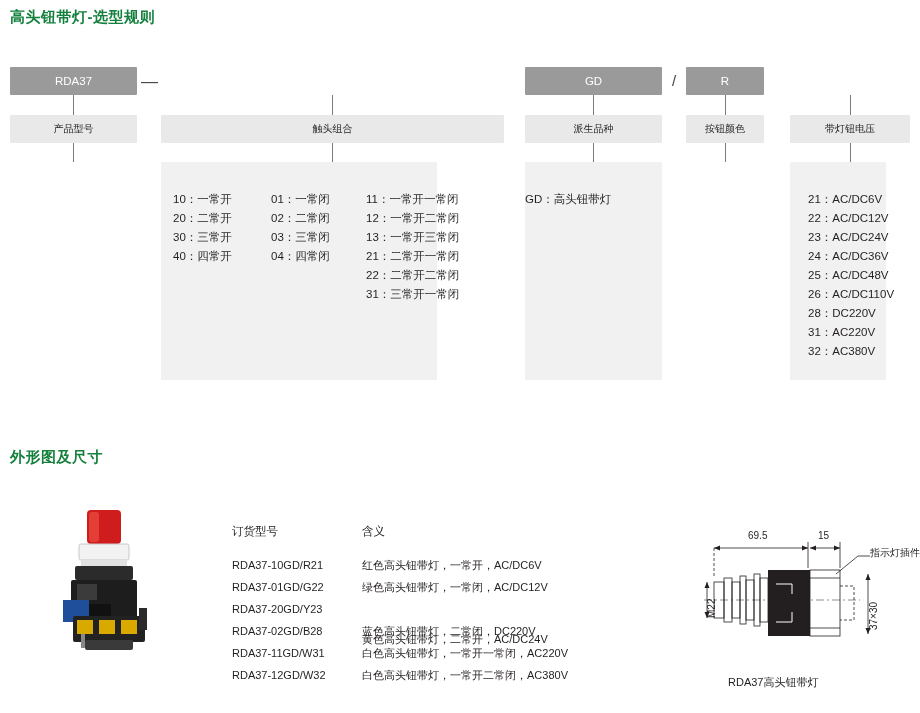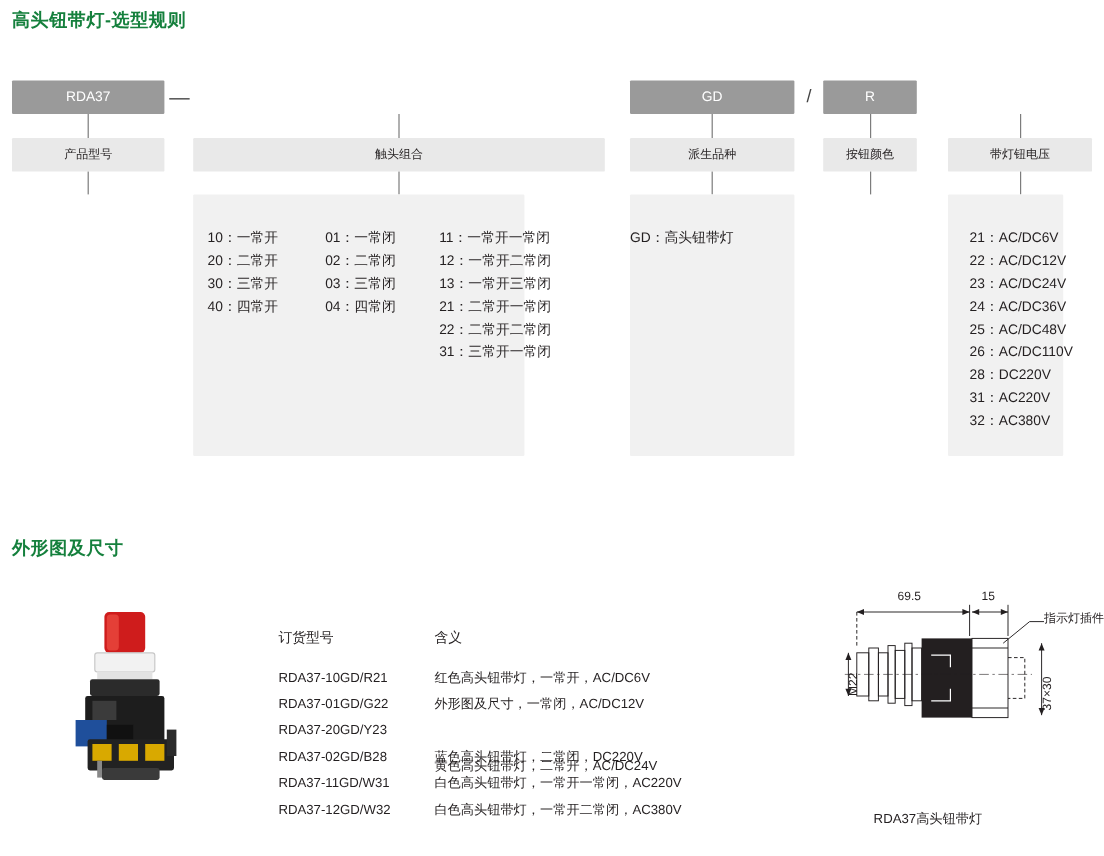--- a/index.html
+++ b/index.html
@@ -108,21 +108,21 @@
     left: 55px;
     top: 508px;
     width: 130px;
     height: 150px;
   }
 
   
   .tech {
     position: absolute;
     left: 700px;
-    top: 488px;
+    top: 526px;
     width: 200px;
     height: 165px;
   }
   .dim-text {
     position: absolute;
     font-size: 10px;
     color: #231f20;
   }
   .vtext {
     position: absolute;
@@ -228,21 +228,21 @@
     </svg>
   </div>
 
   <div class="order-head" style="left:232px; top:524px;">订货型号</div>
   <div class="order-head" style="left:362px; top:524px;">含义</div>
 
   <div class="order-col" style="left:232px; top:554px;">RDA37-10GD/R21</div>
   <div class="order-col" style="left:362px; top:554px;">红色高头钮带灯，一常开，AC/DC6V</div>
 
   <div class="order-col" style="left:232px; top:576px;">RDA37-01GD/G22</div>
-  <div class="order-col" style="left:362px; top:576px;">外形图及尺寸，一常闭，AC/DC12V</div>
+  <div class="order-col" style="left:362px; top:576px;">绿色高头钮带灯，一常闭，AC/DC12V</div>
 
   <div class="order-col" style="left:232px; top:598px;">RDA37-20GD/Y23</div>
   <div class="order-col" style="left:362px; top:628px;">黄色高头钮带灯，二常开，AC/DC24V</div>
 
   <div class="order-col" style="left:232px; top:620px;">RDA37-02GD/B28</div>
   <div class="order-col" style="left:362px; top:620px;">蓝色高头钮带灯，二常闭，DC220V</div>
 
   <div class="order-col" style="left:232px; top:642px;">RDA37-11GD/W31</div>
   <div class="order-col" style="left:362px; top:642px;">白色高头钮带灯，一常开一常闭，AC220V</div>
 

